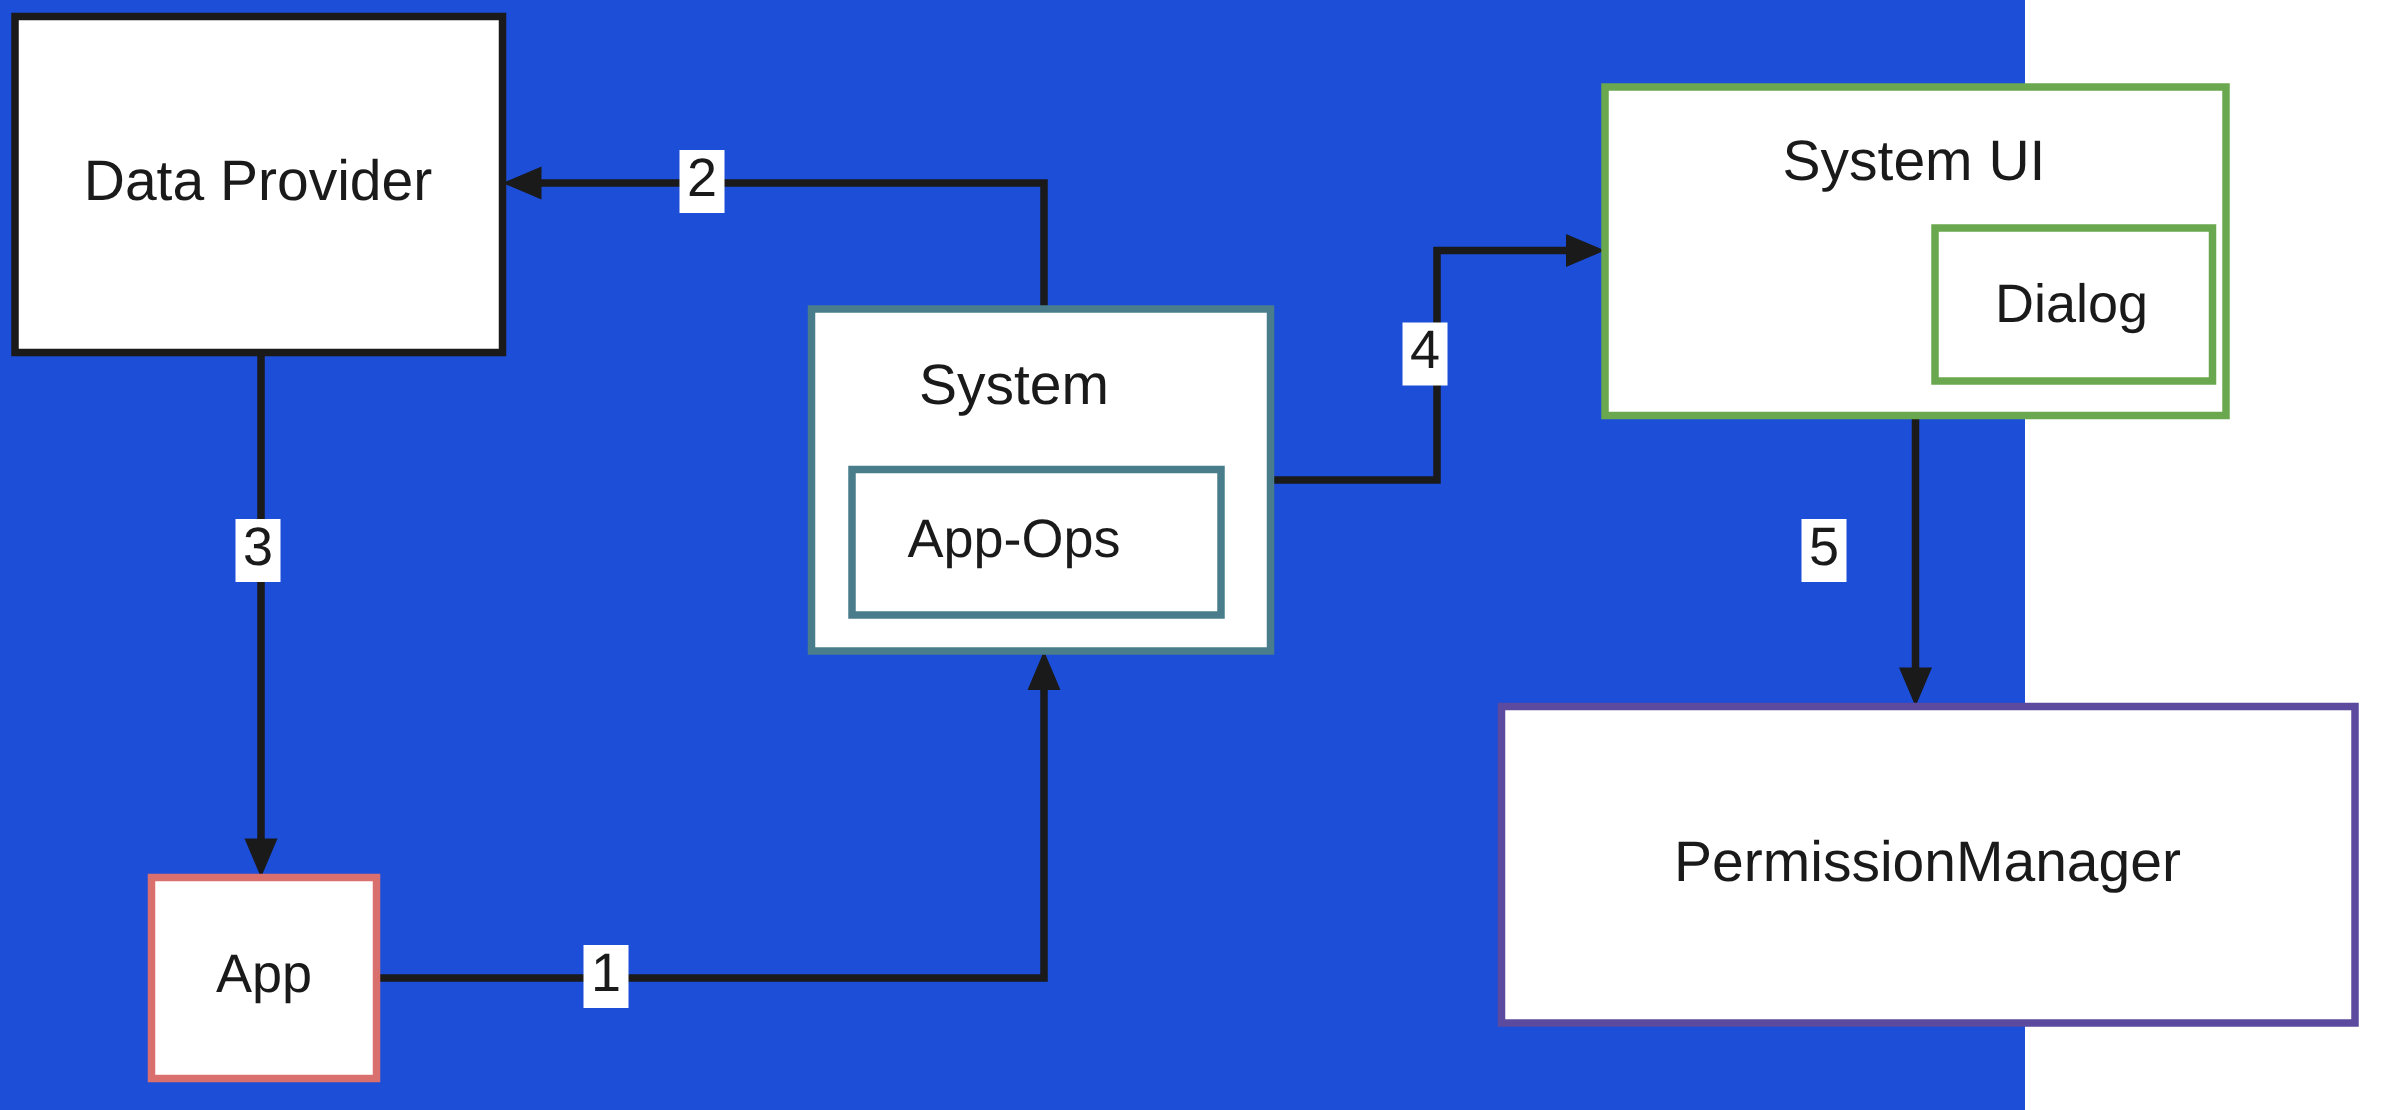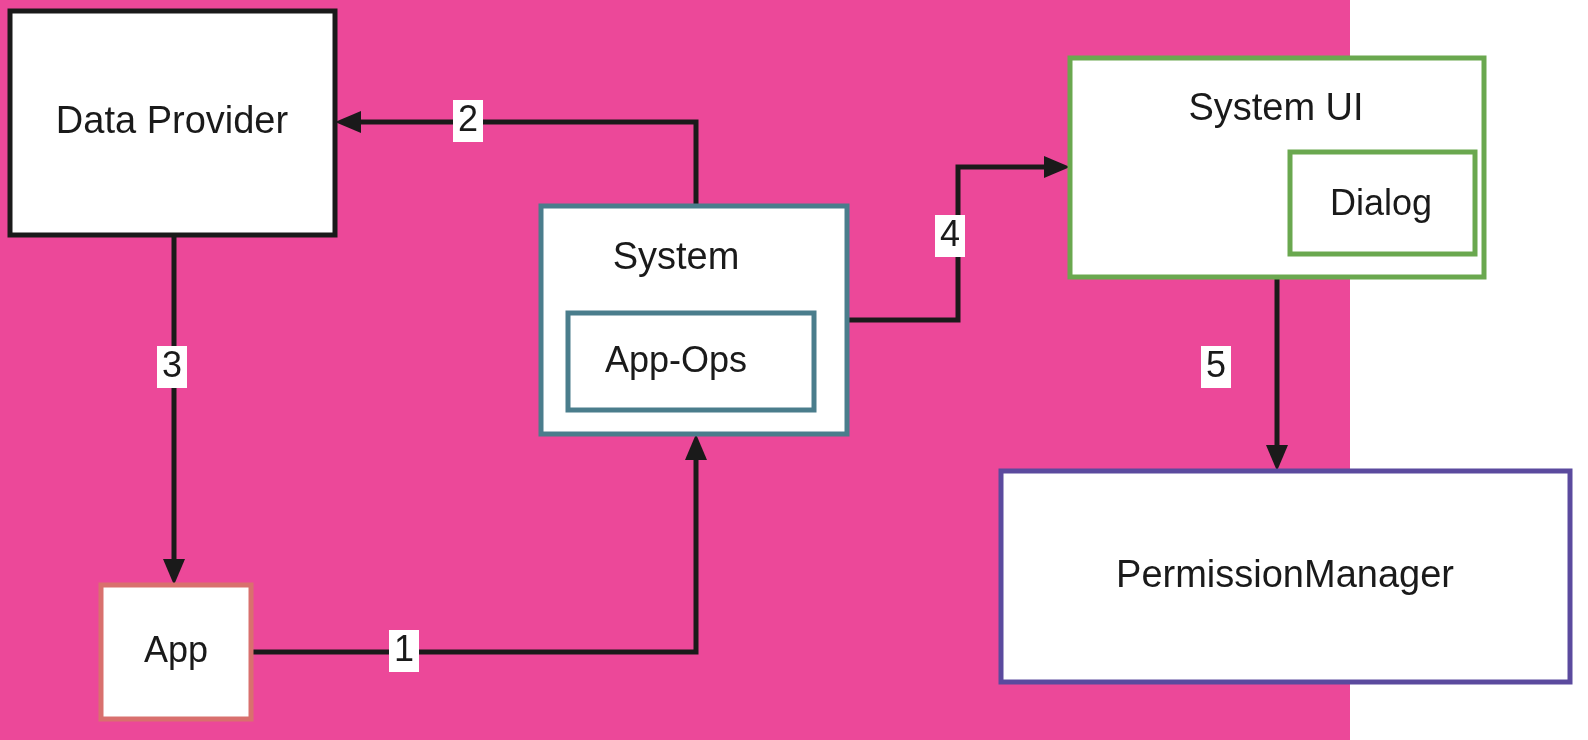--- a/index.html
+++ b/index.html
@@ -10,21 +10,21 @@
   body {
     width: 1588px;
     height: 740px;
     overflow: hidden;
     font-family: "Liberation Sans", sans-serif;
   }
   #diagram-root {
     position: relative;
     width: 1350px;
     height: 740px;
-    background: #ec4899;
+    background: #1d4ed8;
   }
   svg#diagram-svg {
     display: block;
     width: 1588px;
     height: 740px;
   }
   .node-label {
     font-family: "Liberation Sans", sans-serif;
     font-size: 38px;
     fill: #1a1a1a;

